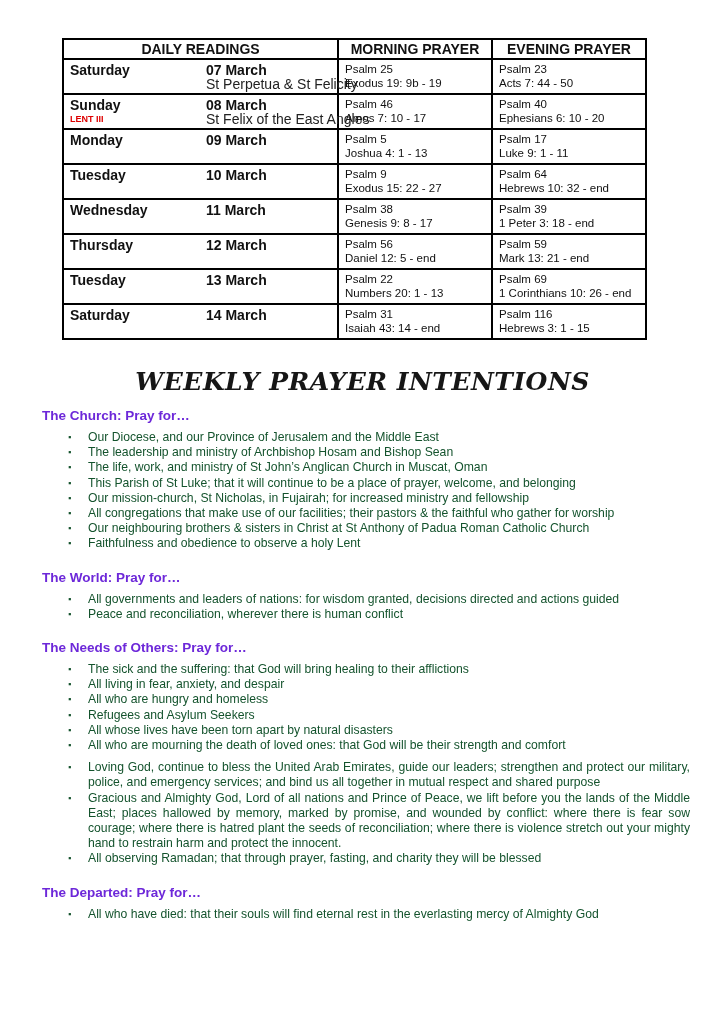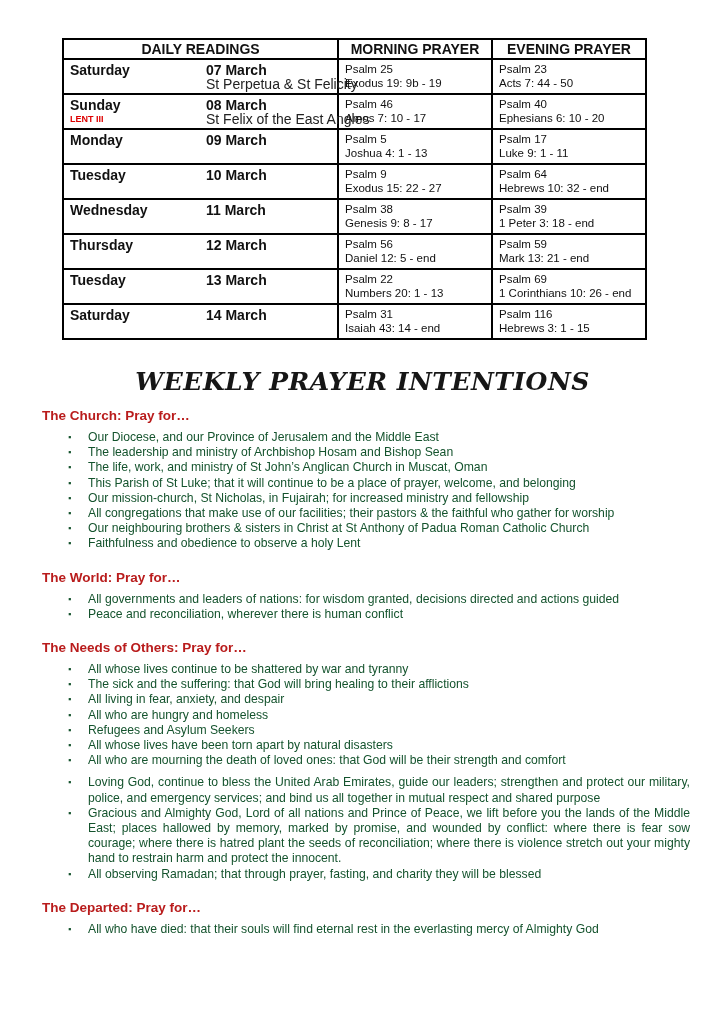--- a/index.html
+++ b/index.html
@@ -68,21 +68,21 @@
     letter-spacing: 0.5px;
     color: #161616;
   }
 
   
   #sections { margin: 0 35px 0 42px; }
   .section-heading {
     font-size: 13.5px;
     font-weight: bold;
     margin: 18px 0 0;
-    color: #b91c1c;
+    color: #6d28d9;
   }
   .prayer-section:first-child .section-heading { margin-top: 12px; }
   .bullet-list {
     margin: 7px 0 0;
     padding: 0 0 0 46px;
   }
   .bullet-item {
     list-style: none;
     font-size: 12.2px;
     line-height: 15.2px;
@@ -271,21 +271,20 @@
       <section class="prayer-section">
         <h2 class="section-heading">The World: Pray for…</h2>
         <ul class="bullet-list justify">
           <li class="bullet-item">All governments and leaders of nations: for wisdom granted, decisions directed and actions guided</li>
           <li class="bullet-item">Peace and reconciliation, wherever there is human conflict</li>
         </ul>
       </section>
       <section class="prayer-section">
         <h2 class="section-heading">The Needs of Others: Pray for…</h2>
         <ul class="bullet-list">
-          <li class="bullet-item">All whose lives continue to be shattered by war and tyranny</li>
           <li class="bullet-item">The sick and the suffering: that God will bring healing to their afflictions</li>
           <li class="bullet-item">All living in fear, anxiety, and despair</li>
           <li class="bullet-item">All who are hungry and homeless</li>
           <li class="bullet-item">Refugees and Asylum Seekers</li>
           <li class="bullet-item">All whose lives have been torn apart by natural disasters</li>
           <li class="bullet-item">All who are mourning the death of loved ones: that God will be their strength and comfort</li>
         </ul>
       </section>
       <section class="prayer-section">
         <ul class="bullet-list justify">

